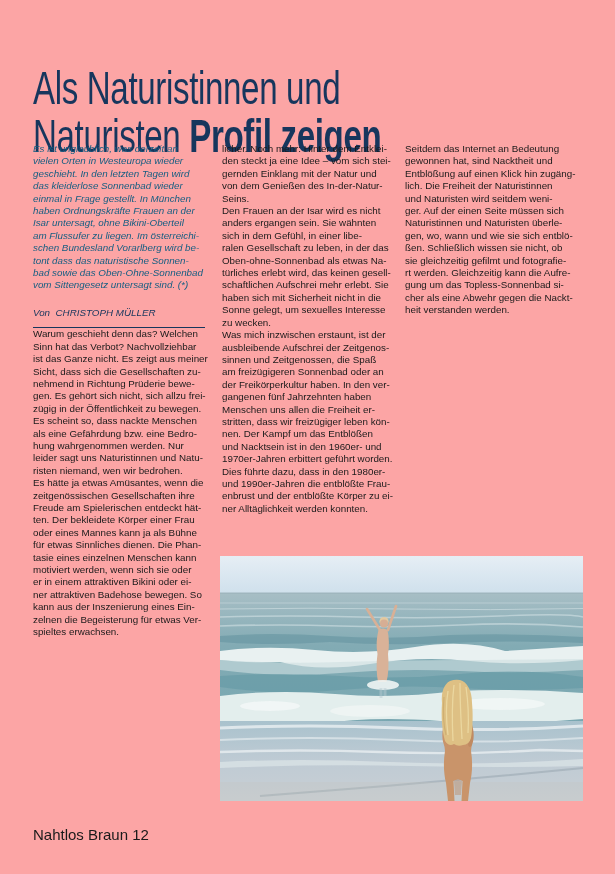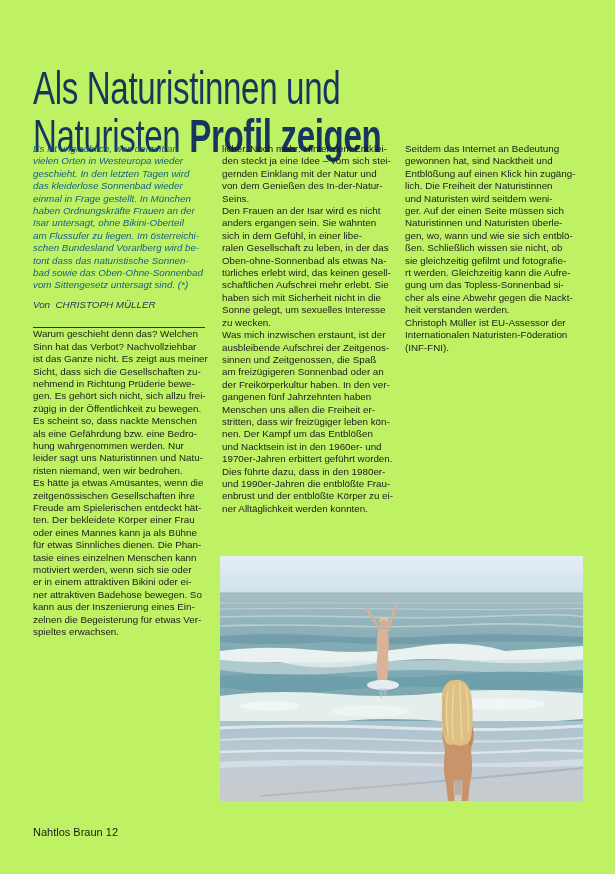--- a/index.html
+++ b/index.html
@@ -1,51 +1,51 @@
 <!DOCTYPE html>
 <html><head>
 <meta charset="utf-8">
 <style>
   html,body{margin:0;padding:0;background:#ffffff;}
   .page{
-    position:relative;width:615px;height:874px;background:#bef264;
+    position:relative;width:615px;height:874px;background:#fca5a5;
     font-family:"Liberation Sans",sans-serif;overflow:hidden;
   }
   .title{
     position:absolute;left:33px;top:33px;
     font-size:46px;line-height:48px;font-weight:400;letter-spacing:-0.5px;
     color:#17365d;white-space:nowrap;
     transform:scaleX(0.72);transform-origin:0 0;
   }
   .title .bold{font-weight:700;}
   .col{position:absolute;top:143px;font-size:9.8px;line-height:12.4px;color:#1a1a1a;}
   .col1{left:33px;width:178px;}
   .col2{left:222px;width:172px;}
   .col3{left:405px;width:182px;}
   .col p{margin:0;white-space:pre;}
   .intro{color:#155e82;font-style:italic;}
   .byline{
-    margin-top:7px;width:172px;padding-bottom:16px;
+    margin-top:15px;width:172px;padding-bottom:8px;
     border-bottom:1.2px solid #17365d;
     color:#17365d;font-style:italic;white-space:pre;
   }
   .mt-c1p1{margin-top:64px;}
   .mt-c1p2{margin-top:22px;}
   .mt-c1p3{margin-top:14px;}
   .mt-c2p2{margin-top:18px;}
   .mt-c2p3{margin-top:16px;}
   .mt-c3p2{margin-top:21px;}
   .mt-c3p3{margin-top:12px;}
   .mt-note{margin-top:15px;}
   .footnote{font-style:italic;}
   .photo{
     position:absolute;left:220px;top:556px;width:363px;height:245px;margin:0;
   }
   .footer{
-    position:absolute;left:33px;top:826px;font-size:11px;color:#1a1a1a;
+    position:absolute;left:33px;top:826px;font-size:15px;color:#1a1a1a;
   }
 </style>
 </head>
 <body>
 
 <div class="page">
 
   <h1 class="title"><span>Als Naturistinnen und</span><br><span>Naturisten </span><span class="bold">Profil zeigen</span></h1>
 
   <div class="col col1">
@@ -130,23 +130,20 @@
 und Naturisten wird seitdem weni-
 ger. Auf der einen Seite müssen sich
 Naturistinnen und Naturisten überle-
 gen, wo, wann und wie sie sich entblö-
 ßen. Schließlich wissen sie nicht, ob
 sie gleichzeitig gefilmt und fotografie-
 rt werden. Gleichzeitig kann die Aufre-
 gung um das Topless-Sonnenbad si-
 cher als eine Abwehr gegen die Nackt-
 heit verstanden werden.</p>
-    <p class="mt-c3p3">Christoph Müller ist EU-Assessor der
-Internationalen Naturisten-Föderation
-(INF-FNI).</p>
   </div>
 
   <figure class="photo">
     <svg width="363" height="245" viewBox="0 0 363 245" aria-hidden="true">
       <defs>
         <linearGradient id="gSky" x1="0" x2="0" y1="0" y2="1">
           <stop offset="0" stop-color="#e6eef5"></stop>
             <stop offset="1" stop-color="#cfe0ec"></stop>
         </linearGradient>
         <linearGradient id="gSea" x1="0" x2="0" y1="0" y2="1">

